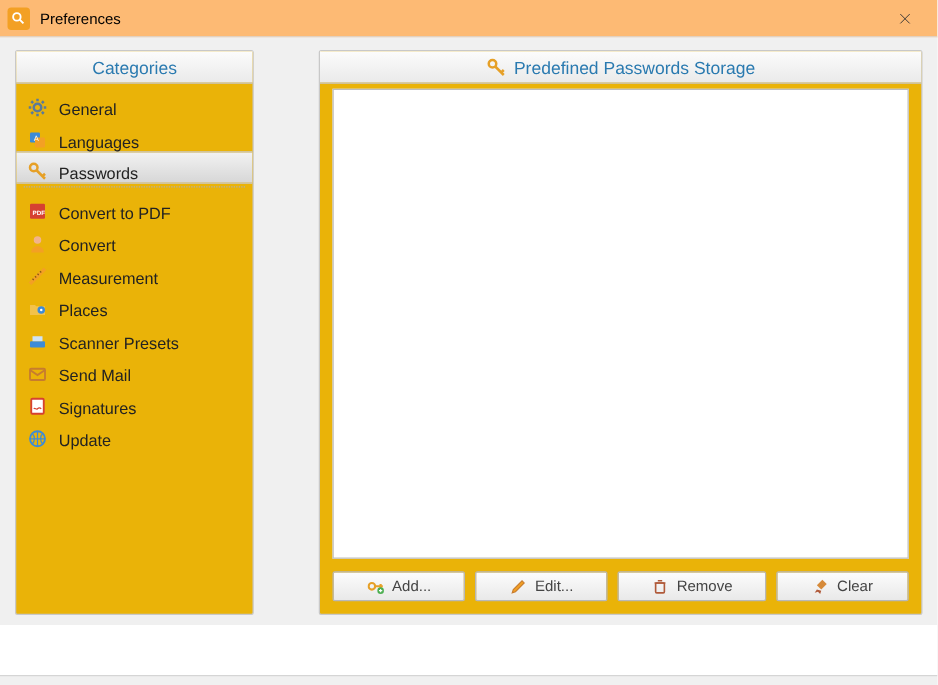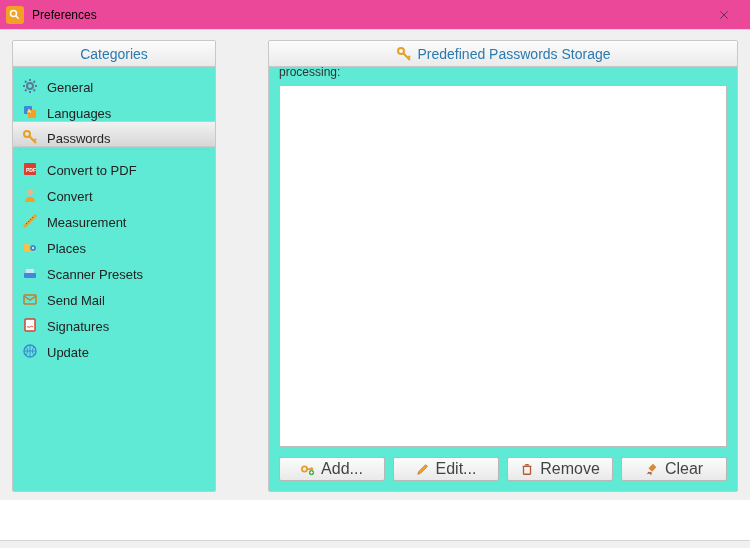--- a/index.html
+++ b/index.html
@@ -6,21 +6,21 @@
   html, body { margin:0; padding:0; }
   body {
     width:750px; height:548px;
     font-family: "Segoe UI", Tahoma, sans-serif;
     font-size:12px;
     background:#fff;
     overflow:hidden;
   }
   .titlebar {
     height:30px;
-    background:#ec4899;
+    background:#fdba74;
     border-bottom:1px solid #d9d9d9;
     display:flex; align-items:center;
     padding:0 6px;
   }
   .titlebar .app-icon {
     width:18px; height:18px;
     background:#f3a024;
     border-radius:3px;
     margin-right:8px;
     display:flex; align-items:center; justify-content:center;
@@ -32,21 +32,21 @@
     display:flex; align-items:center; justify-content:center;
     cursor:pointer;
   }
   .dialog-body {
     height:470px;
     background:#f0f0f0;
     padding:10px 12px 8px 12px;
     display:flex; gap:12px;
   }
   .panel {
-    background:#5eead4;
+    background:#eab308;
     border:1px solid #c8c8c8;
     border-radius:2px;
     position:relative;
     padding-top:26px;
   }
   .panel-header {
     position:absolute; top:0; left:0; right:0;
     height:26px;
     background:linear-gradient(#fcfcfc,#eaeaea);
     border-bottom:1px solid #c8c8c8;
@@ -109,24 +109,24 @@
     justify-content:flex-end;
   }
   .btn {
     min-width:106px;
     height:24px;
     background:linear-gradient(#fcfcfc,#e9e9e9);
     border:1px solid #b8b8b8;
     border-radius:2px;
     display:flex; align-items:center; justify-content:center;
     gap:6px;
-    font-size:16px;
+    font-size:12px;
     color:#444;
     cursor:pointer;
-    padding:0 6px;
+    padding:0 26px;
   }
   .btn svg { width:14px; height:14px; }
   .footer {
     height:48px;
     background:#f0f0f0;
     border-top:1px solid #d5d5d5;
     display:flex; align-items:center; justify-content:flex-end;
     gap:10px;
     padding:0 16px;
     margin-top:40px;

